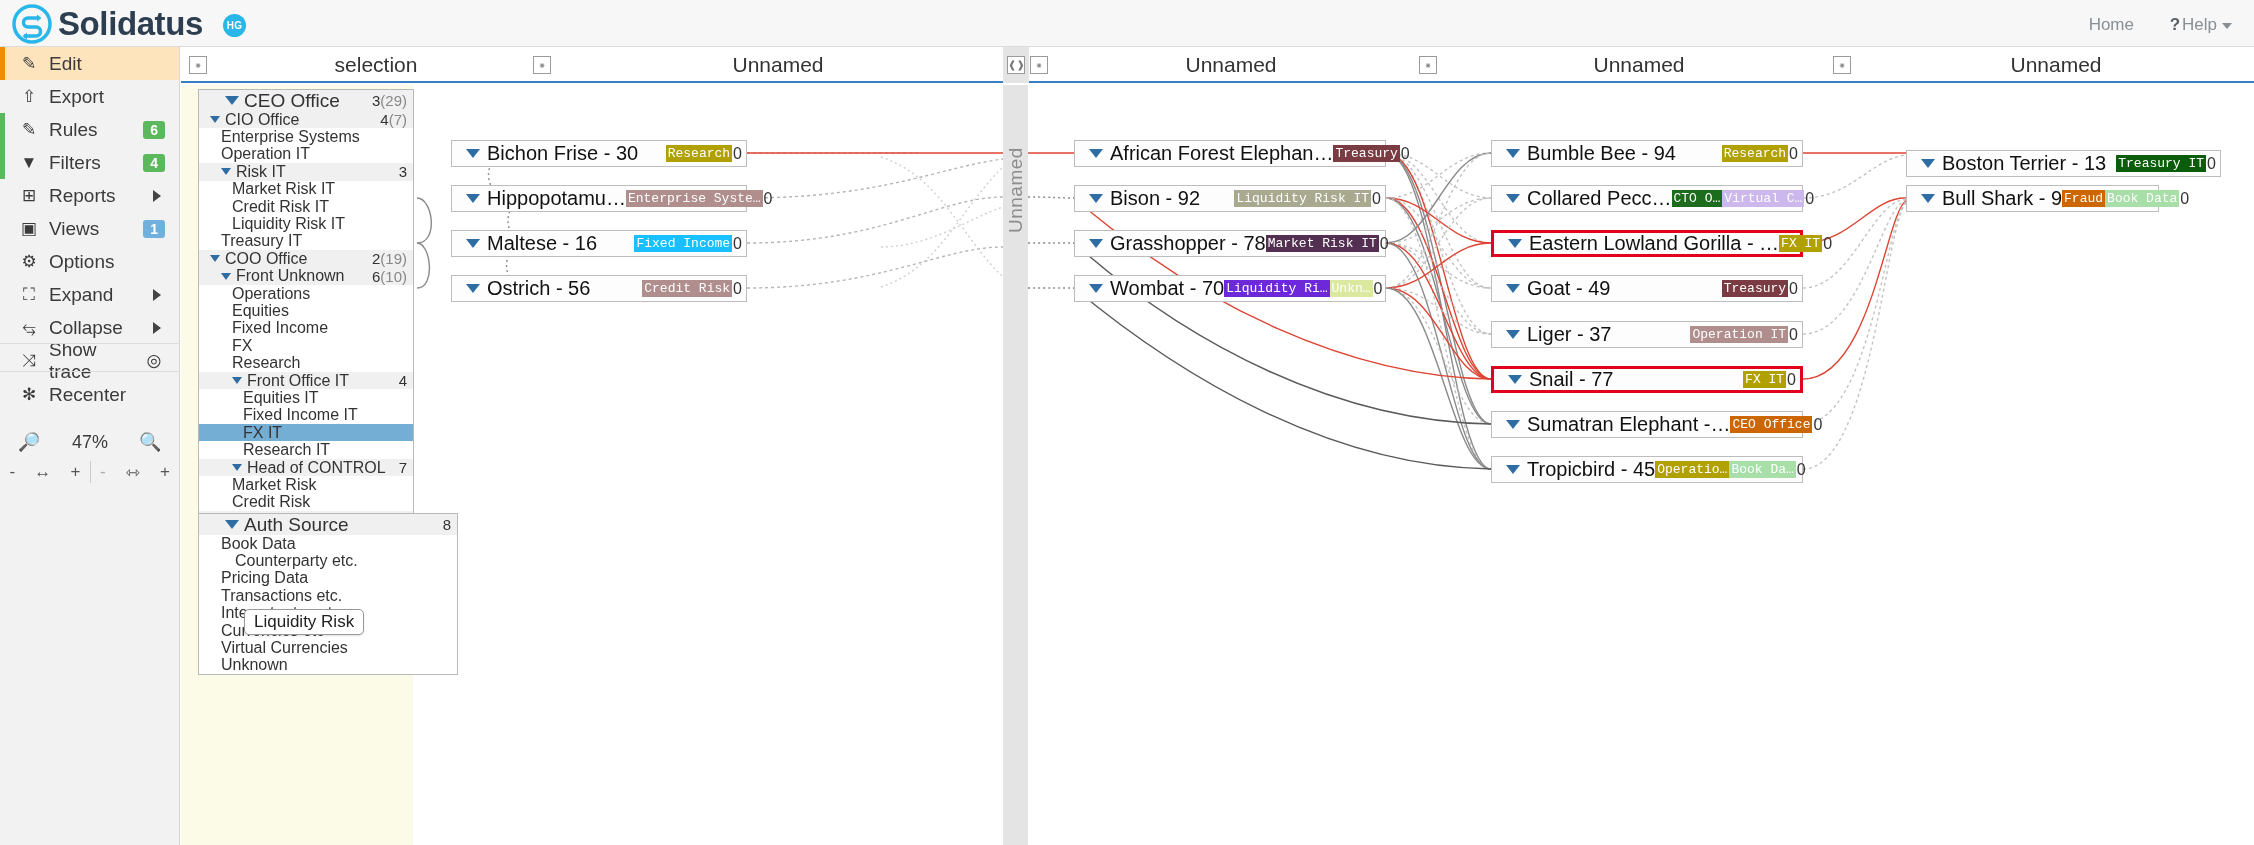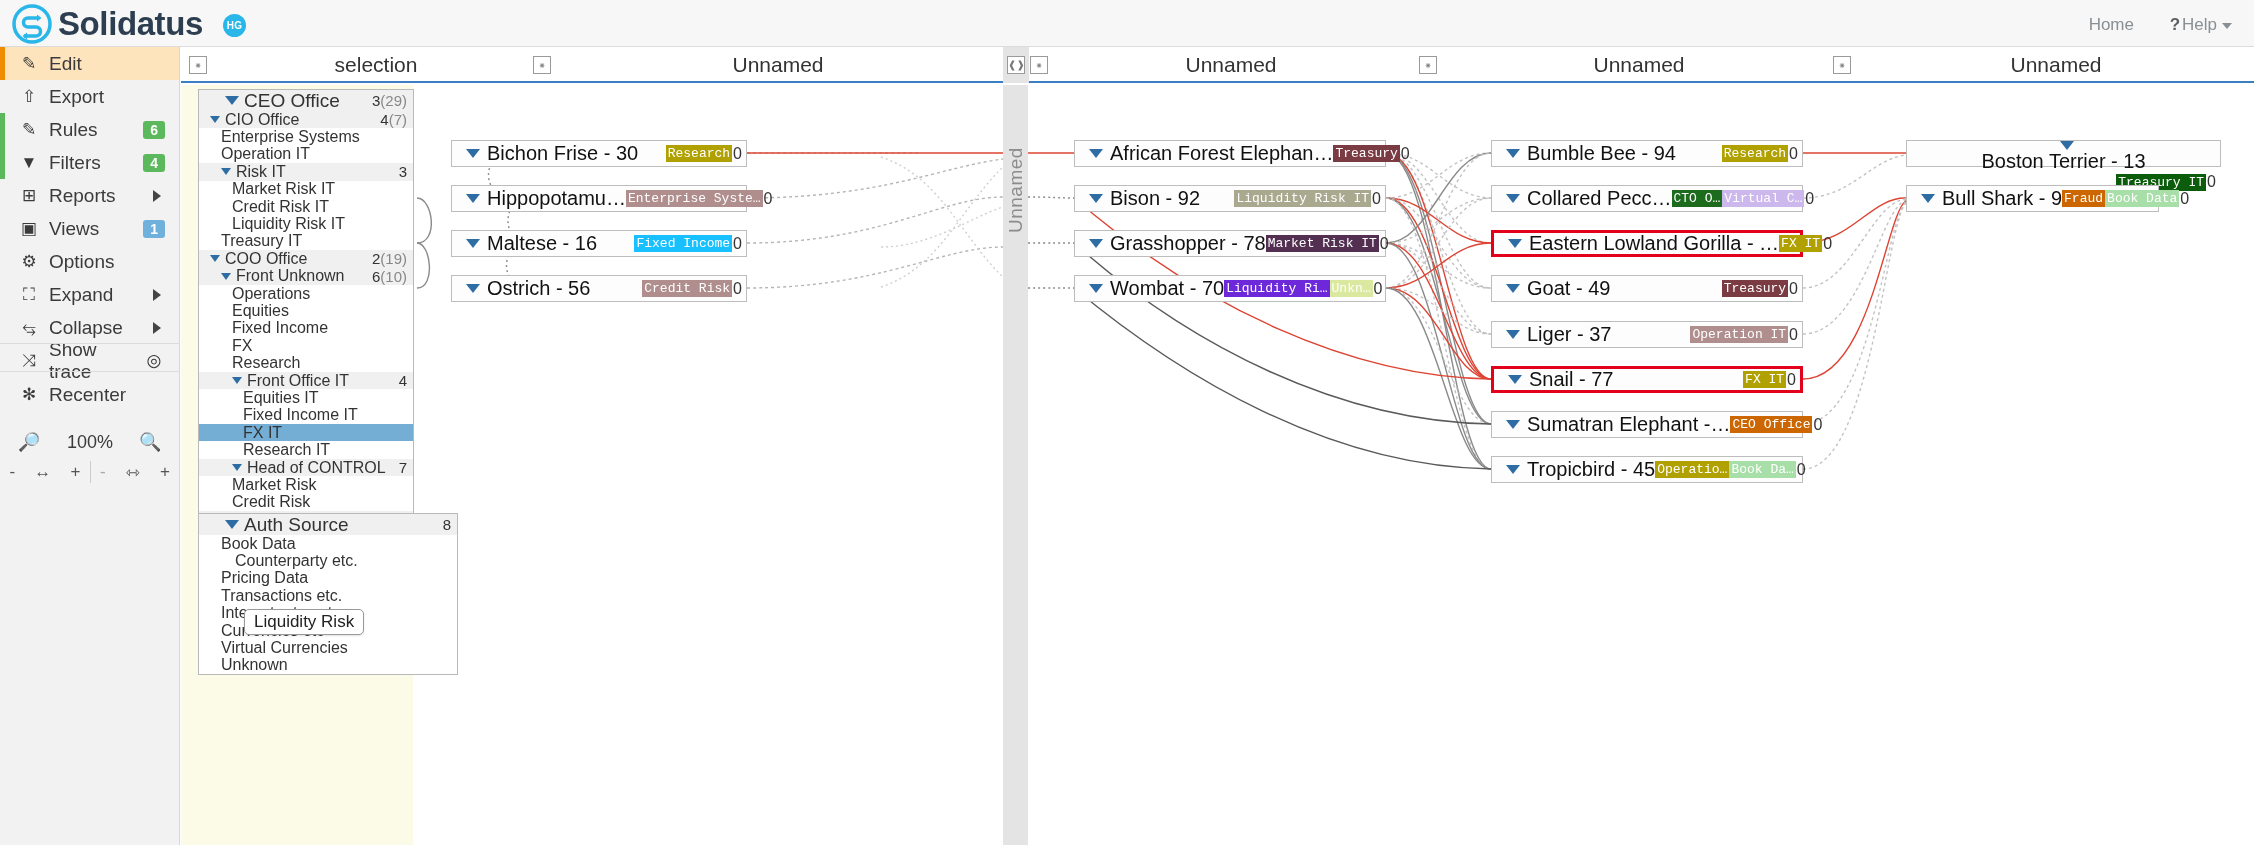--- a/index.html
+++ b/index.html
@@ -201,21 +201,21 @@
 
   <div id="recenter-row">
     <div class="mi">
       <span class="ic">✻</span>
       <span class="lbl">Recenter</span>
     </div>
   </div>
 
   <div id="zoomrow">
     <span>🔎</span>
-    <span class="zp">100%</span>
+    <span class="zp">47%</span>
     <span>🔍</span>
   </div>
 
   <div id="spacerow">
     <div class="seg">
       <span>-</span>
       <span>↔</span>
       <span>+</span>
     </div>
     <div class="divider"></div>
@@ -583,21 +583,21 @@
       </div>
       <div class="node" style="left: 1310px; top: 409px; width: 312px;">
         <span class="ntri"></span>
         <span class="nlabel">Tropicbird - 45</span>
         <span class="tagwrap">
           <span class="tag" style="background: rgb(176, 161, 0); color: rgb(255, 255, 255);">Operatio…</span>
           <span class="tag" style="background: rgb(168, 223, 168); color: rgb(255, 255, 255);">Book Da…</span>
           <span class="zero">0</span>
         </span>
       </div>
-      <div class="node" style="left: 1725px; top: 93px; width: 315px; flex-direction: column;">
+      <div class="node" style="left: 1725px; top: 103px; width: 315px;">
         <span class="ntri"></span>
         <span class="nlabel">Boston Terrier - 13</span>
         <span class="tagwrap">
           <span class="tag" style="background: rgb(11, 92, 11); color: rgb(255, 255, 255);">Treasury IT</span>
           <span class="zero">0</span>
         </span>
       </div>
       <div class="node" style="left: 1725px; top: 138px; width: 253px;">
         <span class="ntri"></span>
         <span class="nlabel">Bull Shark - 9</span>

